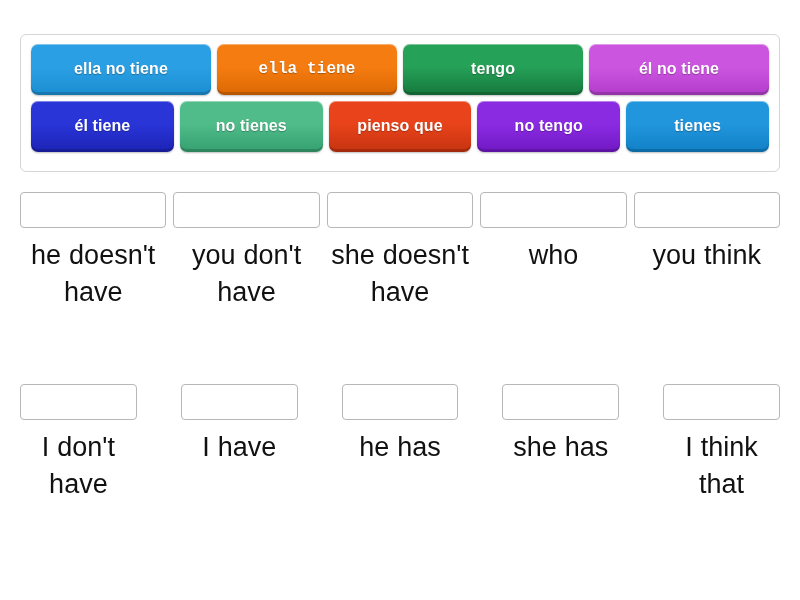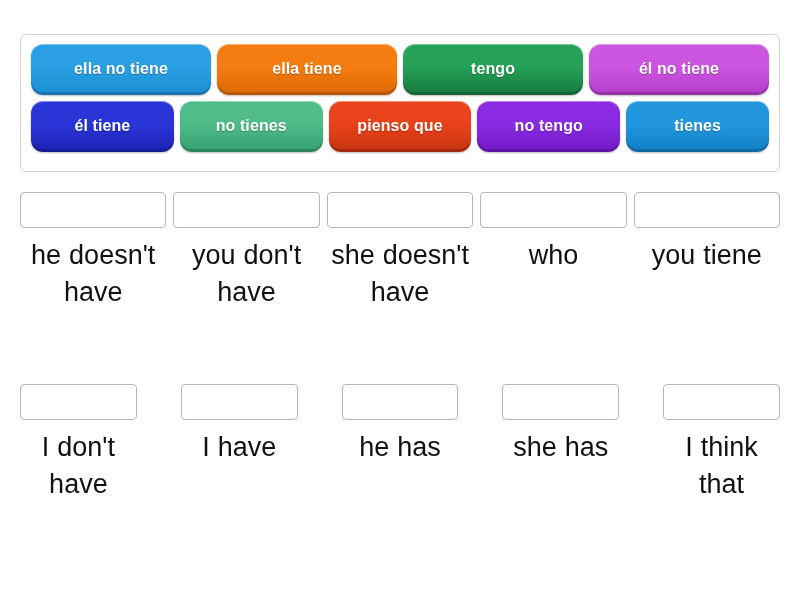--- a/index.html
+++ b/index.html
@@ -38,21 +38,21 @@
   }
 
   .tile-row {
     display: flex;
     gap: 6px;
     height: 51px;
   }
 
   .tile {
     flex: 1 1 0;
-    border-radius: 12px;
+    border-radius: 7px;
     display: flex;
     align-items: center;
     justify-content: center;
     color: #ffffff;
     font-weight: bold;
     font-size: 16px;
     letter-spacing: 0.1px;
     text-align: center;
     padding: 0 4px;
     line-height: 1.05;
@@ -104,21 +104,21 @@
 </style>
 </head>
 <body>
 
 <div id="stage">
 
   <div class="tile-bank">
 
     <div class="tile-row">
       <div class="tile" style="background: linear-gradient(rgb(43, 159, 227) 0%, rgb(43, 159, 227) 45%, rgb(27, 142, 210) 100%);">ella no tiene</div>
-      <div class="tile" style="background: linear-gradient(rgb(245, 124, 16) 0%, rgb(245, 124, 16) 45%, rgb(220, 104, 3) 100%);">ella tiene</div>
+      <div class="tile" style="background: linear-gradient(rgb(245, 124, 16) 0%, rgb(245, 124, 16) 45%, rgb(220, 104, 3) 100%); font-family: Liberation Mono, monospace;">ella tiene</div>
       <div class="tile" style="background: linear-gradient(rgb(37, 161, 88) 0%, rgb(37, 161, 88) 45%, rgb(22, 120, 60) 100%);">tengo</div>
       <div class="tile" style="background: linear-gradient(rgb(204, 85, 224) 0%, rgb(204, 85, 224) 45%, rgb(179, 61, 203) 100%);">él no tiene</div>
     </div>
 
     <div class="tile-row">
       <div class="tile" style="background: linear-gradient(rgb(42, 53, 216) 0%, rgb(42, 53, 216) 45%, rgb(28, 34, 180) 100%);">él tiene</div>
       <div class="tile" style="background: linear-gradient(rgb(79, 188, 138) 0%, rgb(79, 188, 138) 45%, rgb(54, 160, 112) 100%);">no tienes</div>
       <div class="tile" style="background: linear-gradient(rgb(232, 67, 26) 0%, rgb(232, 67, 26) 45%, rgb(198, 51, 16) 100%);">pienso que</div>
       <div class="tile" style="background: linear-gradient(rgb(138, 43, 226) 0%, rgb(138, 43, 226) 45%, rgb(113, 24, 196) 100%); text-align: center;">no tengo</div>
       <div class="tile" style="background: linear-gradient(rgb(33, 150, 221) 0%, rgb(33, 150, 221) 45%, rgb(17, 128, 198) 100%);">tienes</div>
@@ -143,21 +143,21 @@
       <div class="answer-label">she doesn't have</div>
     </div>
 
     <div class="answer-cell">
       <div class="drop-zone"></div>
       <div class="answer-label">who</div>
     </div>
 
     <div class="answer-cell">
       <div class="drop-zone"></div>
-      <div class="answer-label">you tiene</div>
+      <div class="answer-label">you think</div>
     </div>
 
   </div>
 
   <div class="answer-row" id="answer-row-2">
 
     <div class="answer-cell">
       <div class="drop-zone"></div>
       <div class="answer-label">I don't have</div>
     </div>

